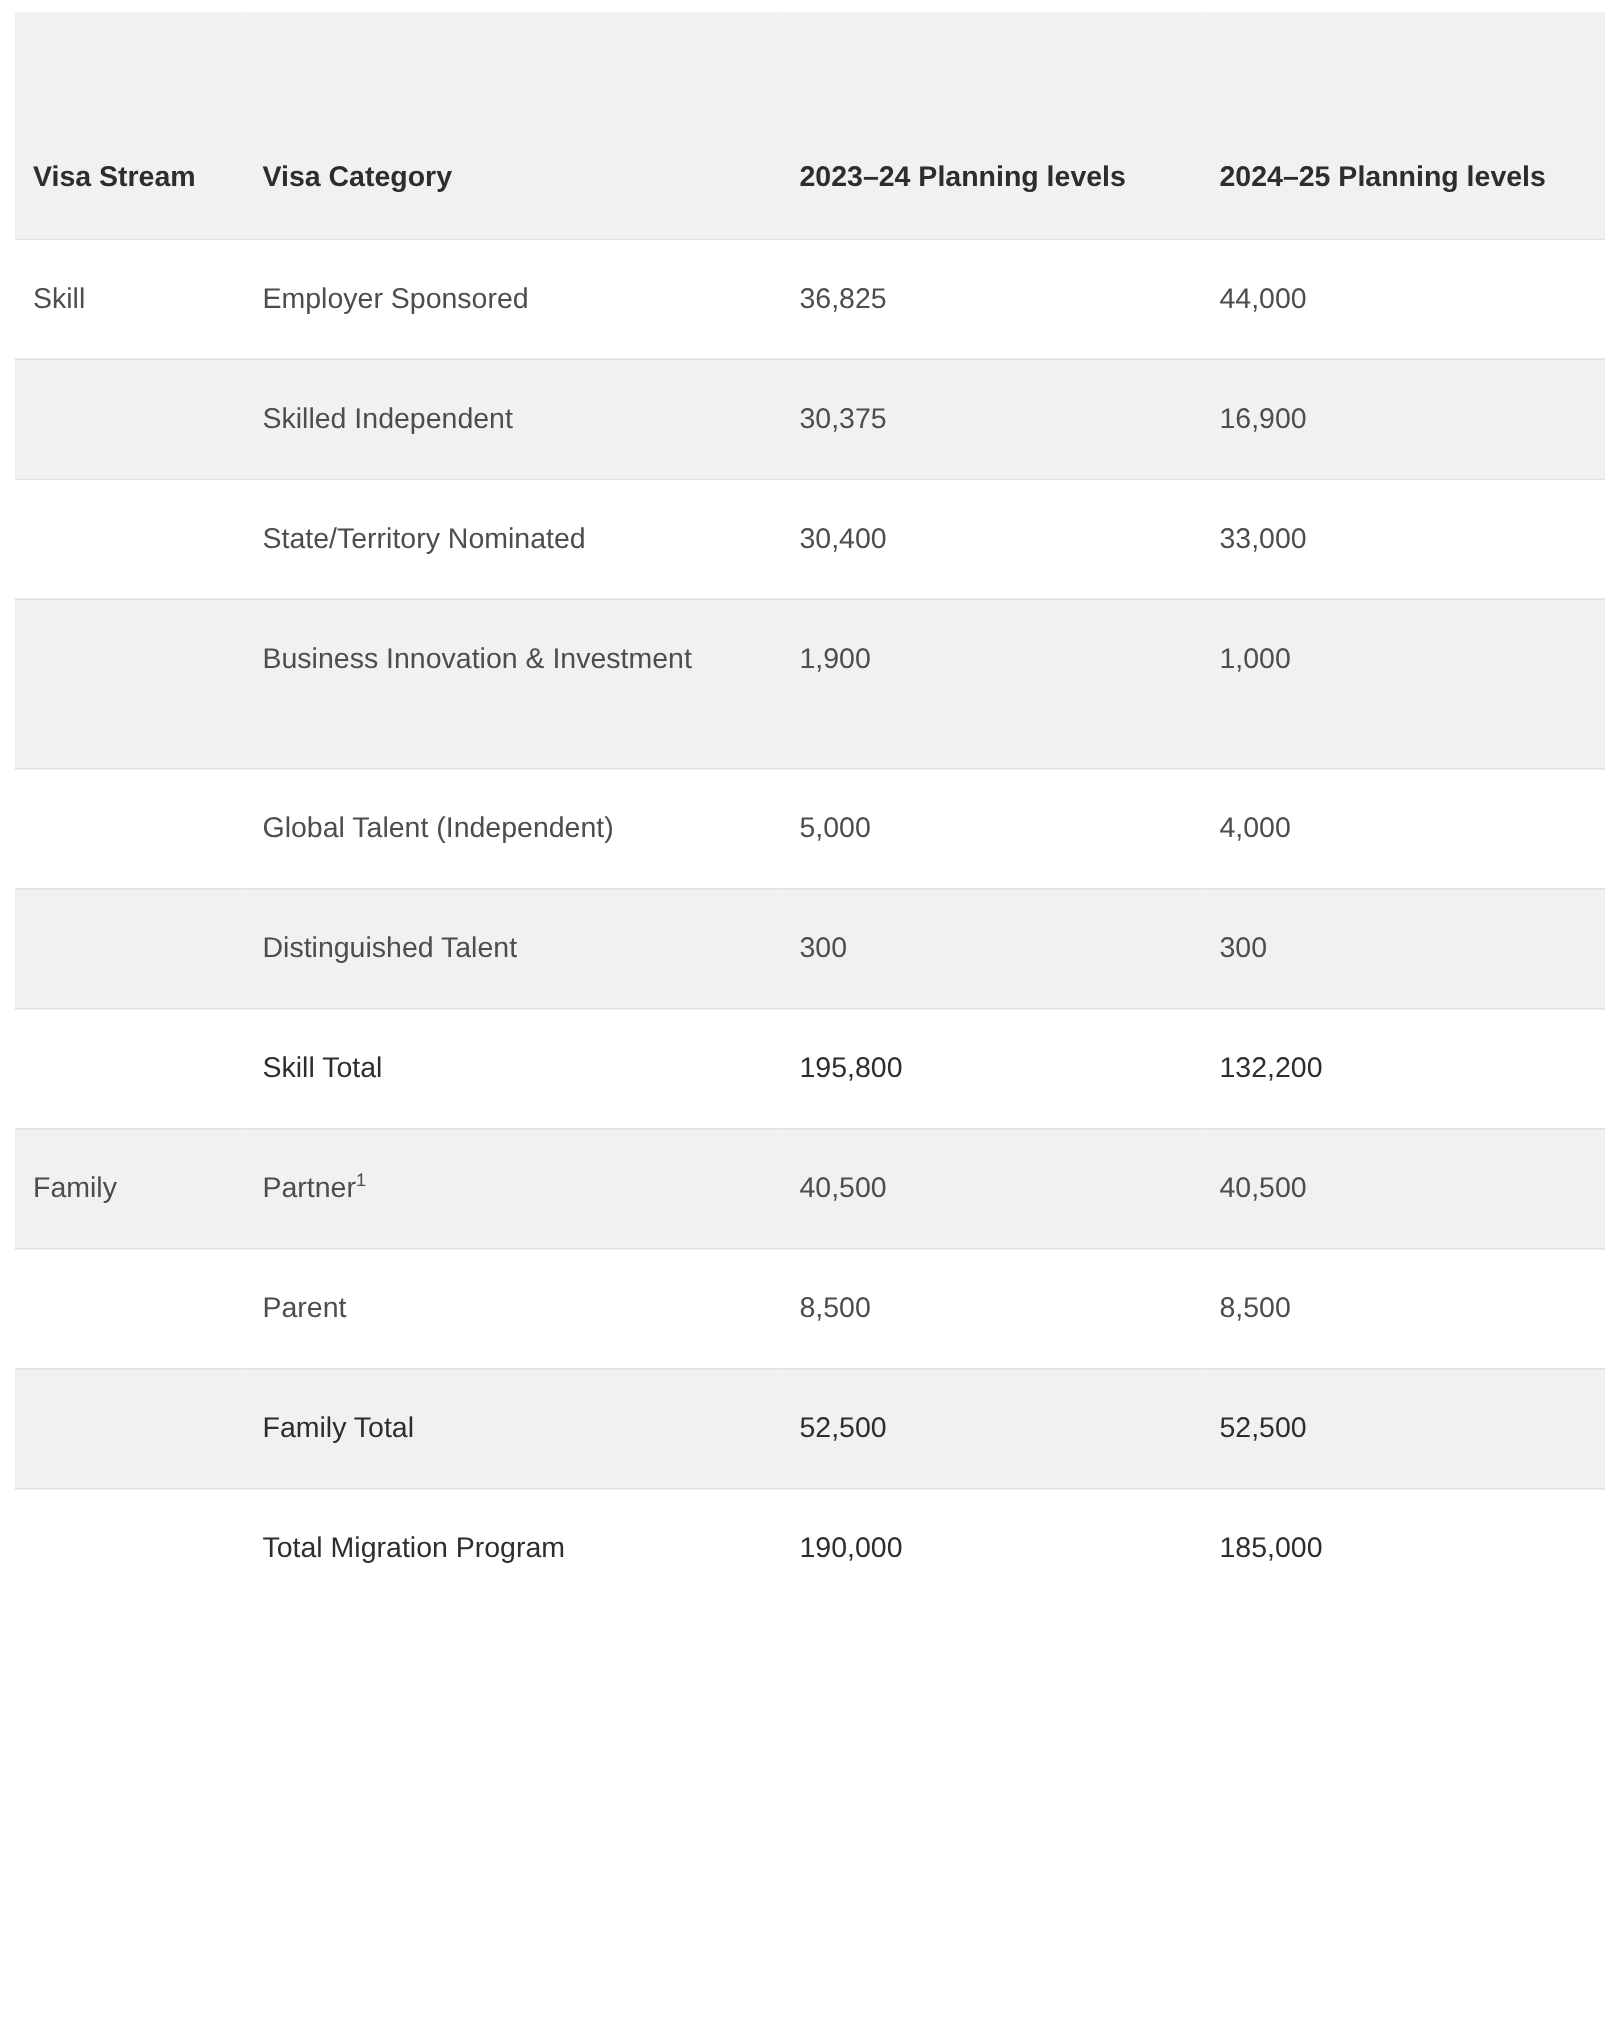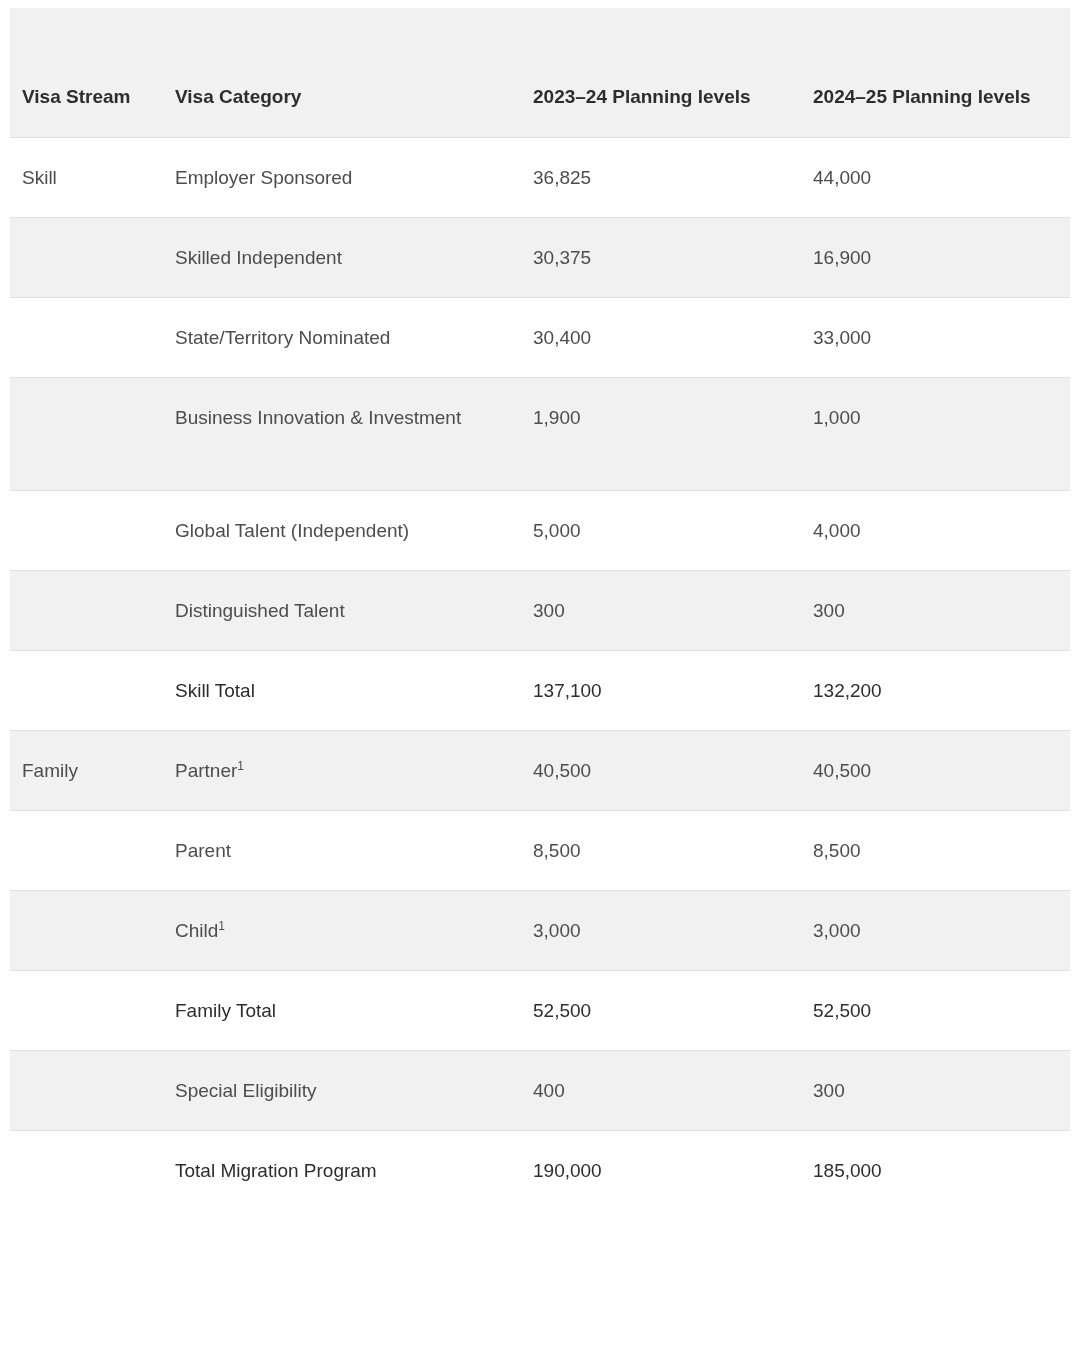--- a/index.html
+++ b/index.html
@@ -20,21 +20,21 @@
   }
   table.planning{
     border-collapse:collapse;width:1060px;table-layout:fixed;
     font-size:19px;line-height:31px;
   }
   col.c-stream{width:153px;}
   col.c-category{width:358px;}
   col.c-y2023{width:280px;}
   col.c-y2024{width:269px;}
 
-  thead tr{background:var(--stripe);height:129px;}
+  thead tr{background:var(--stripe);height:151px;}
   thead th{
     text-align:left;vertical-align:bottom;
     padding:0 14px 25px 12px;
     font-weight:700;color:var(--text-bold);
   }
 
   tbody tr{height:80px;background:#ffffff;border-top:1px solid var(--border);}
   tbody tr:nth-child(even){background:var(--stripe);}
   tbody tr.tall{height:113px;}
   tbody td{
@@ -97,52 +97,40 @@
         </tr>
         <tr>
           <td></td>
           <td>Distinguished Talent</td>
           <td>300</td>
           <td>300</td>
         </tr>
         <tr class="total">
           <td></td>
           <td>Skill Total</td>
-          <td>137,100</td>
+          <td>195,800</td>
           <td>132,200</td>
         </tr>
         <tr>
           <td>Family</td>
           <td>Partner<sup>1</sup></td>
           <td>40,500</td>
           <td>40,500</td>
         </tr>
         <tr>
           <td></td>
           <td>Parent</td>
           <td>8,500</td>
           <td>8,500</td>
         </tr>
-        <tr>
-          <td></td>
-          <td>Child<sup>1</sup></td>
-          <td>3,000</td>
-          <td>3,000</td>
-        </tr>
         <tr class="total">
           <td></td>
           <td>Family Total</td>
           <td>52,500</td>
           <td>52,500</td>
-        </tr>
-        <tr>
-          <td></td>
-          <td>Special Eligibility</td>
-          <td>400</td>
-          <td>300</td>
         </tr>
         <tr class="total">
           <td></td>
           <td>Total Migration Program</td>
           <td>190,000</td>
           <td>185,000</td>
         </tr>
       </tbody>
   </table>
 </div>

